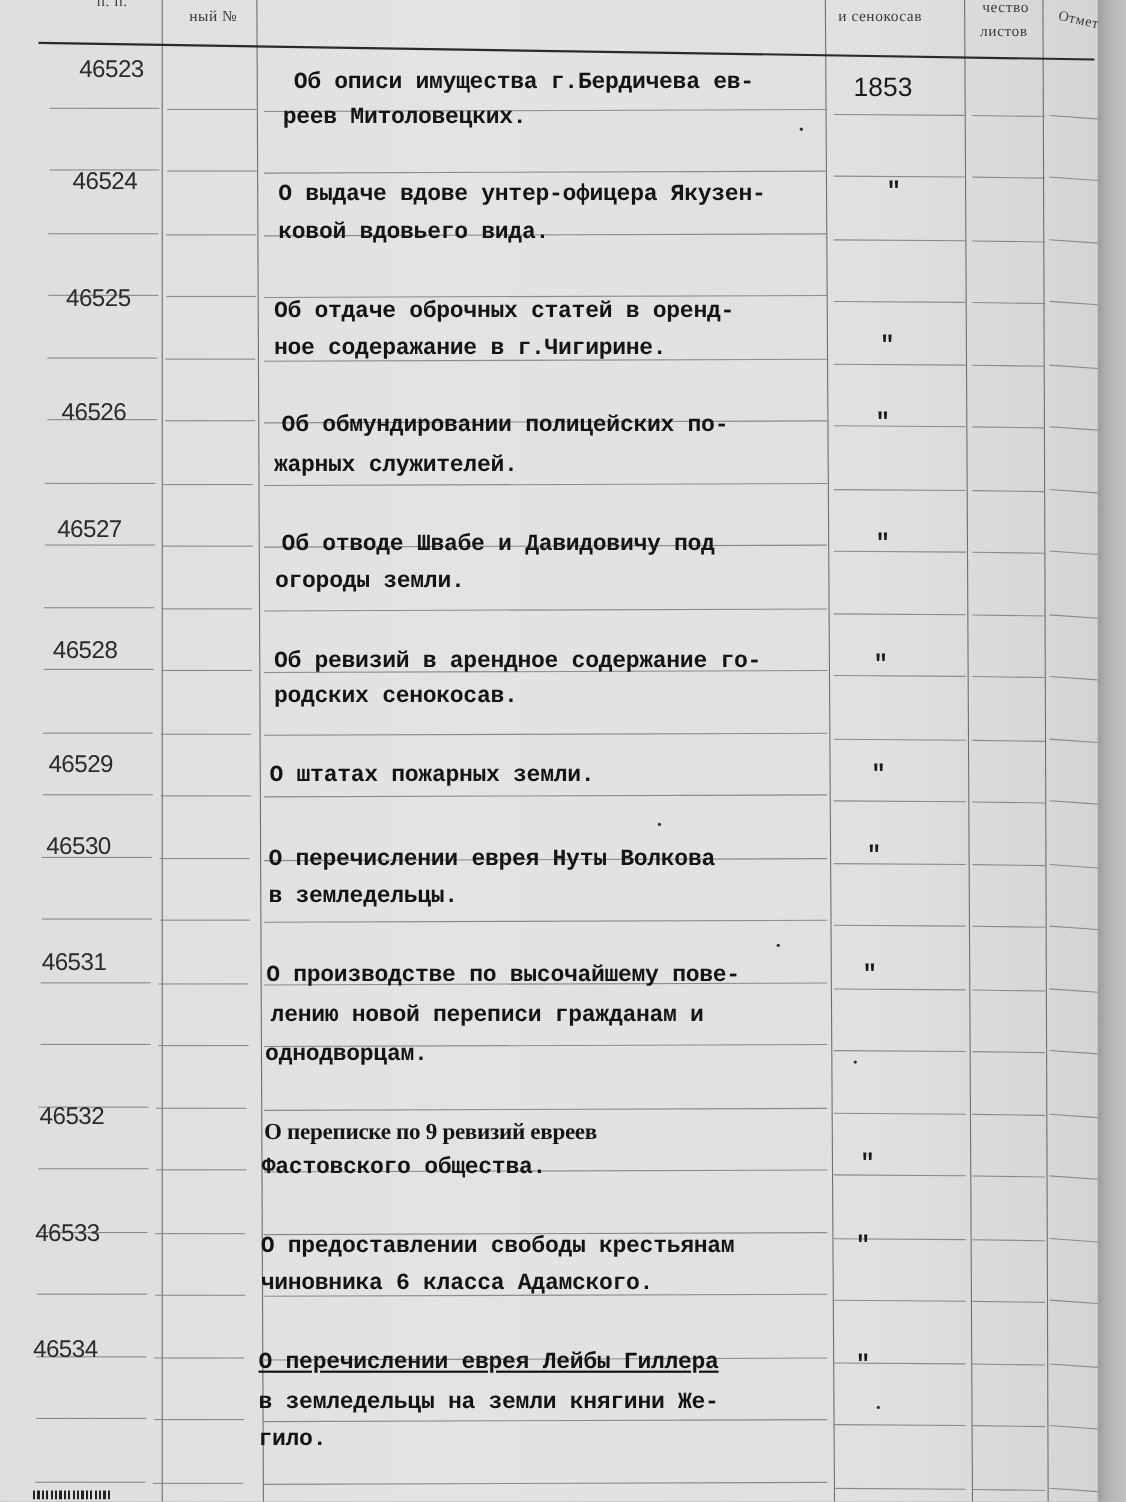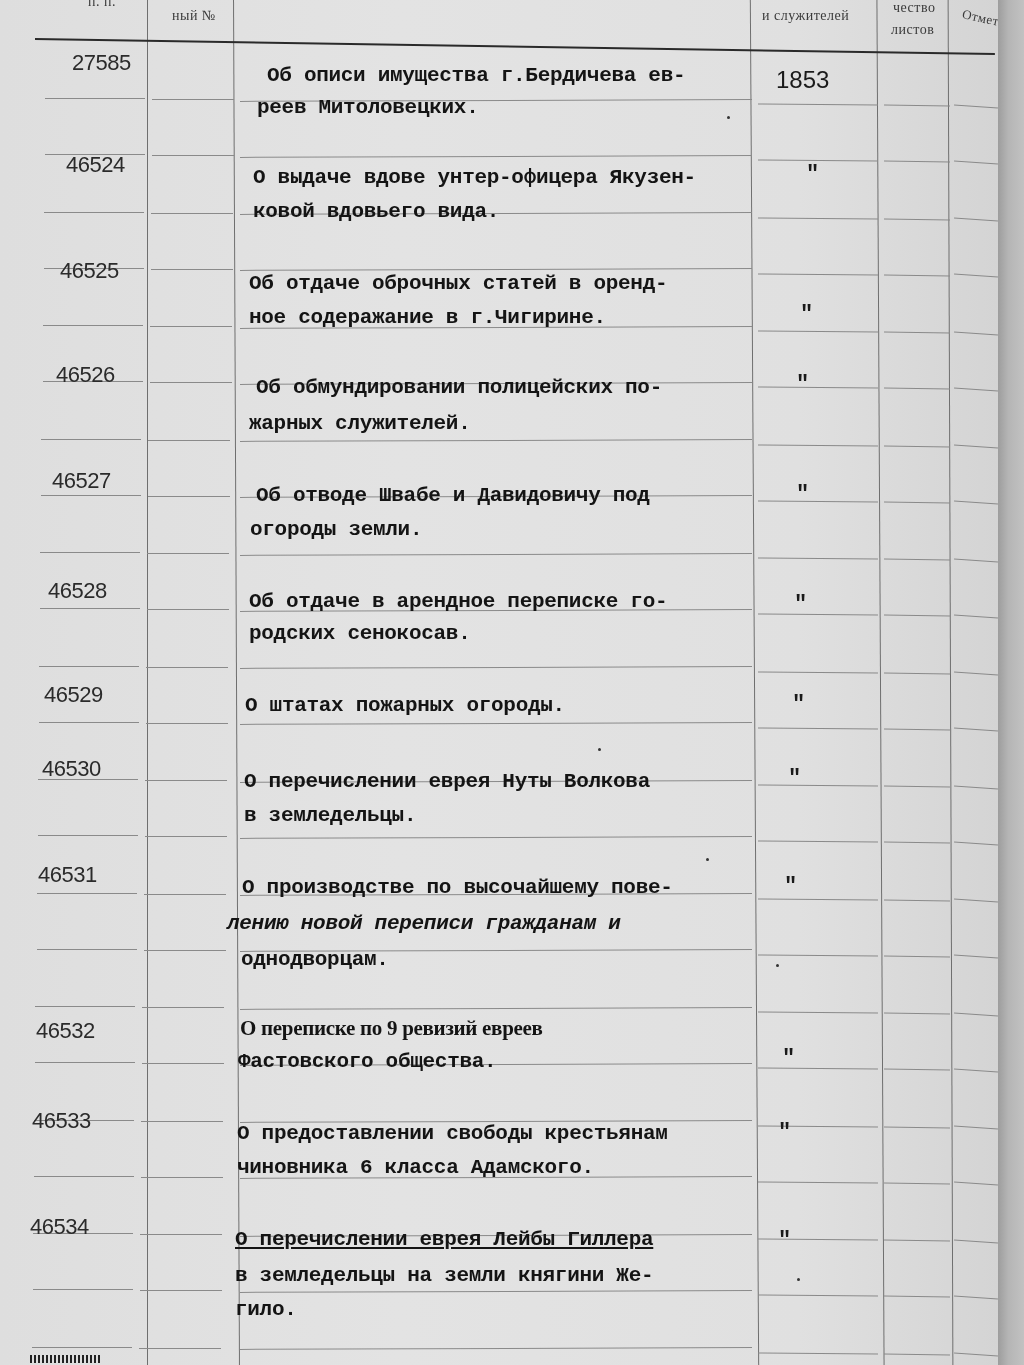--- a/index.html
+++ b/index.html
@@ -45,21 +45,21 @@
 <div class="page">
 
   <div class="vline" style="left:147px;"></div>
   <div class="vline" style="left:236px; transform:rotate(-0.25deg);"></div>
   <div class="vline" style="left:754px; transform:rotate(-0.35deg);"></div>
   <div class="vline" style="left:880px; transform:rotate(-0.3deg);"></div>
   <div class="vline" style="left:950px; transform:rotate(-0.2deg);"></div>
 
   <div class="hdr" style="left:88px; top:-6px;">п. п.</div>
   <div class="hdr" style="left:172px; top:8px;">ный №</div>
-  <div class="hdr" style="left:762px; top:8px;">и служителей</div>
+  <div class="hdr" style="left:762px; top:8px;">и сенокосав</div>
   <div class="hdr" style="left:893px; top:0px;">чество</div>
   <div class="hdr" style="left:891px; top:22px;">листов</div>
   <div class="hdr" style="left:962px; top:10px; transform:rotate(12deg); font-size:13px;">Отмет</div>
   <div class="hdr-rule"></div>
 
   <div id="rules">
       <div class="rule" style="left: 45px; top: 98.36px; width: 100px; transform: rotate(0deg);"></div>
       <div class="rule" style="left: 45px; top: 154.36px; width: 100px; transform: rotate(0deg);"></div>
       <div class="rule" style="left: 152px; top: 99.216px; width: 82px; transform: rotate(0deg);"></div>
       <div class="rule" style="left: 152px; top: 155.216px; width: 82px; transform: rotate(0deg);"></div>
@@ -194,21 +194,21 @@
       <div class="rule" style="left: 31.8px; top: 1346.86px; width: 100px; transform: rotate(0deg);"></div>
       <div class="rule" style="left: 138.8px; top: 1347.72px; width: 82px; transform: rotate(0deg);"></div>
       <div class="rule" style="left: 240px; top: 1348.42px; width: 512px; transform: rotate(-0.2deg);"></div>
       <div class="rule" style="left: 758px; top: 1352.56px; width: 120px; transform: rotate(0.4deg);"></div>
       <div class="rule" style="left: 884px; top: 1353.57px; width: 66px; transform: rotate(0.8deg);"></div>
       <div class="rule" style="left: 954px; top: 1354.13px; width: 44px; transform: rotate(4deg);"></div>
     </div>
   <div id="ghosts"></div>
 
   <div>
-    <div class="num" style="left:72px; top:50px;">27585</div>
+    <div class="num" style="left:72px; top:50px;">46523</div>
     <div class="desc" style="left:267px; top:58px;">Об описи имущества г.Бердичева ев-</div>
     <div class="desc" style="left:257px; top:90px;">реев Митоловецких.</div>
     <div class="date" style="left:776px; top:66px; font-weight:normal; font-family:'Liberation Sans',sans-serif; font-size:24px;">1853</div>
   </div>
 
   <div>
     <div class="num" style="left:66px; top:152px;">46524</div>
     <div class="desc" style="left:253px; top:160px;">О выдаче вдове унтер-офицера Якузен-</div>
     <div class="desc" style="left:253px; top:194px;">ковой вдовьего вида.</div>
     <div class="date" style="left:806px; top:162px;">"</div>
@@ -230,48 +230,48 @@
 
   <div>
     <div class="num" style="left:52px; top:468px;">46527</div>
     <div class="desc" style="left:256px; top:478px;">Об отводе Швабе и Давидовичу под</div>
     <div class="desc" style="left:250px; top:512px;">огороды земли.</div>
     <div class="date" style="left:796px; top:482px;">"</div>
   </div>
 
   <div>
     <div class="num" style="left:48px; top:578px;">46528</div>
-    <div class="desc" style="left:249px; top:584px;">Об отдаче в арендное переписке го-</div>
+    <div class="desc" style="left:249px; top:584px;">Об ревизий в арендное содержание го-</div>
     <div class="desc" style="left:249px; top:616px;">родских сенокосав.</div>
     <div class="date" style="left:794px; top:592px;">"</div>
   </div>
 
   <div>
     <div class="num" style="left:44px; top:682px;">46529</div>
-    <div class="desc" style="left:245px; top:688px;">О штатах пожарных огороды.</div>
+    <div class="desc" style="left:245px; top:688px;">О штатах пожарных земли.</div>
     <div class="date" style="left:792px; top:692px;">"</div>
   </div>
 
   <div>
     <div class="num" style="left:42px; top:756px;">46530</div>
     <div class="desc" style="left:244px; top:764px;">О перечислении еврея Нуты Волкова</div>
     <div class="desc" style="left:244px; top:798px;">в земледельцы.</div>
     <div class="date" style="left:788px; top:766px;">"</div>
   </div>
 
   <div>
     <div class="num" style="left:38px; top:862px;">46531</div>
     <div class="desc" style="left:242px; top:870px;">О производстве по высочайшему пове-</div>
-    <div class="desc" style="left:227px; top:906px;font-style:italic;">лению новой переписи гражданам и</div>
+    <div class="desc" style="left:246px; top:906px;">лению новой переписи гражданам и</div>
     <div class="desc" style="left:241px; top:942px;">однодворцам.</div>
     <div class="date" style="left:784px; top:874px;">"</div>
   </div>
 
   <div>
-    <div class="num" style="left:36px; top:1002px;margin-top:16px;">46532</div>
+    <div class="num" style="left:36px; top:1002px;">46532</div>
     <div class="desc" style="left:240px; top:1010px;font-family:Liberation Serif, serif;">О переписке по 9 ревизий евреев</div>
     <div class="desc" style="left:238px; top:1044px;font-family:Liberation Mono, monospace;">Фастовского общества.</div>
     <div class="date" style="left:782px; top:1046px;">"</div>
   </div>
 
   <div>
     <div class="num" style="left:32px; top:1108px;">46533</div>
     <div class="desc" style="left:237px; top:1116px;">О предоставлении свободы крестьянам</div>
     <div class="desc" style="left:237px; top:1150px;">чиновника 6 класса Адамского.</div>
     <div class="date" style="left:778px; top:1120px;">"</div>

